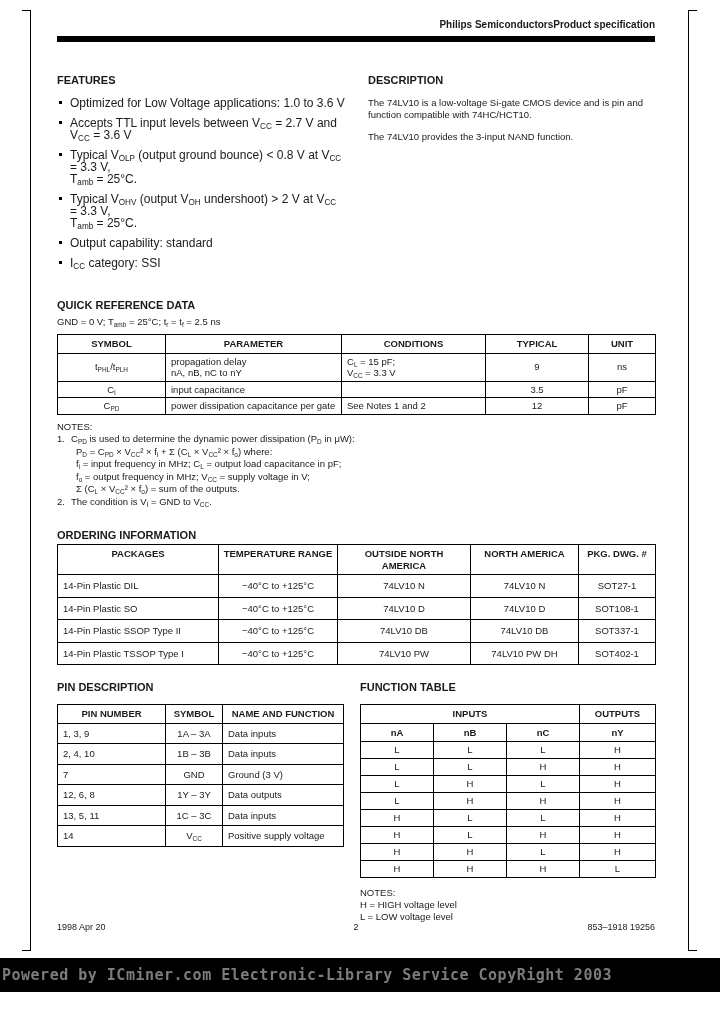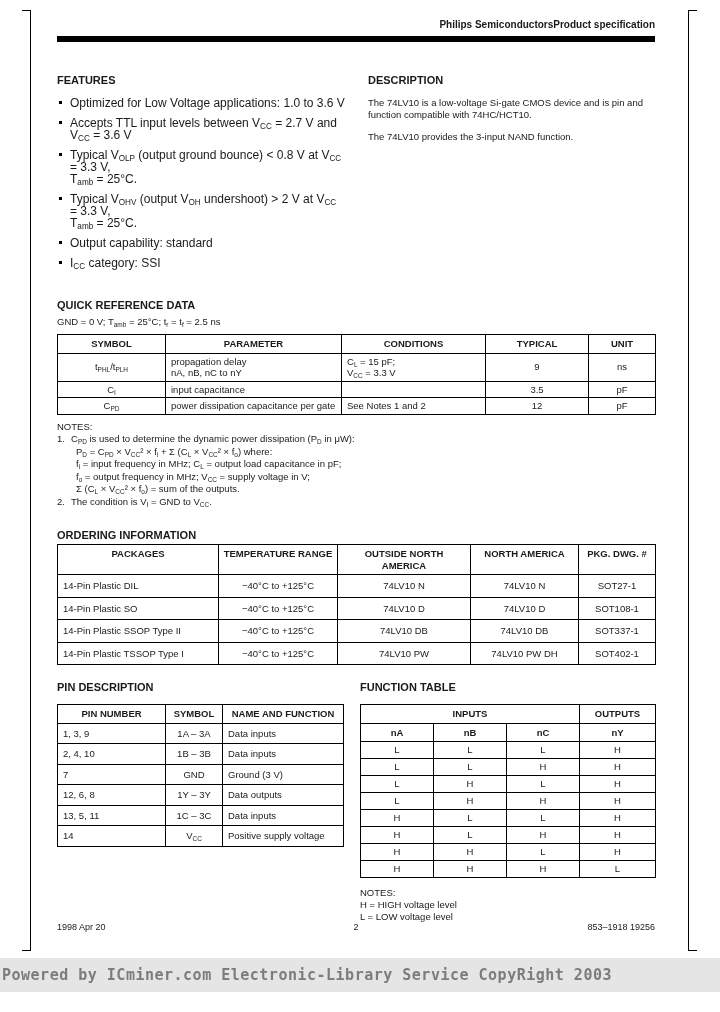--- a/index.html
+++ b/index.html
@@ -77,21 +77,21 @@
 
   .fn-notes { margin-top:9px; font-size:9.5px; line-height:12px; }
 
   .footer { position:absolute; left:57px; top:922px; width:598px; display:flex;
     font-size:9px; line-height:11px; }
   .footer .l { flex:1; text-align:left; }
   .footer .c { flex:1; text-align:center; }
   .footer .r { flex:1; text-align:right; }
 
   .watermark-strip { position:absolute; left:0; top:958px; width:720px; height:34px;
-    background:#e5e5e5; display:flex; align-items:center; }
+    background:#000000; display:flex; align-items:center; }
   .watermark-strip span { font-family:"DejaVu Sans Mono",monospace; font-weight:bold;
     font-size:15px; color:#7c7c7c; white-space:nowrap; padding-left:2px; letter-spacing:0.5px; }
 </style>
 </head>
 <body>
 
 <div class="frame-line vline-left"></div>
 <div class="frame-line vline-right"></div>
 <div class="frame-line tick tick-tl"></div>
 <div class="frame-line tick tick-tr"></div>

